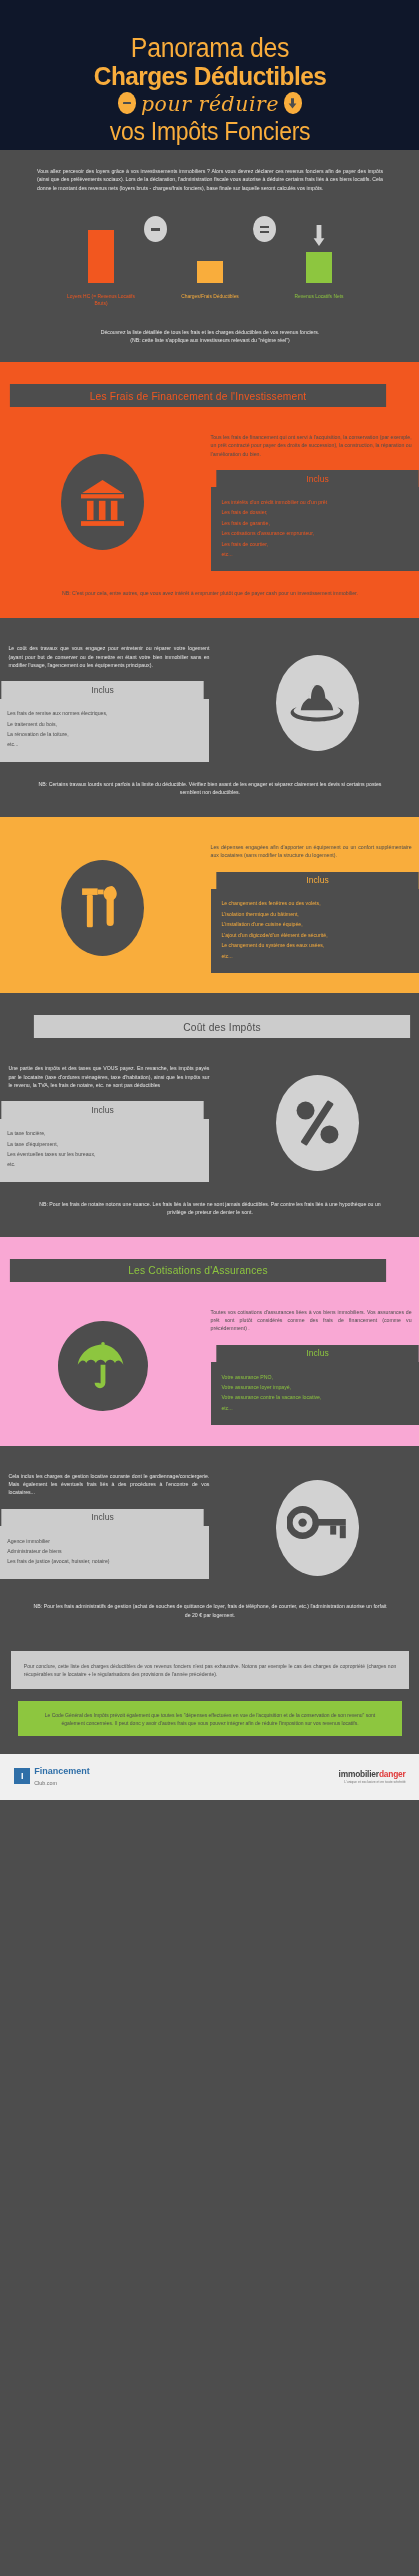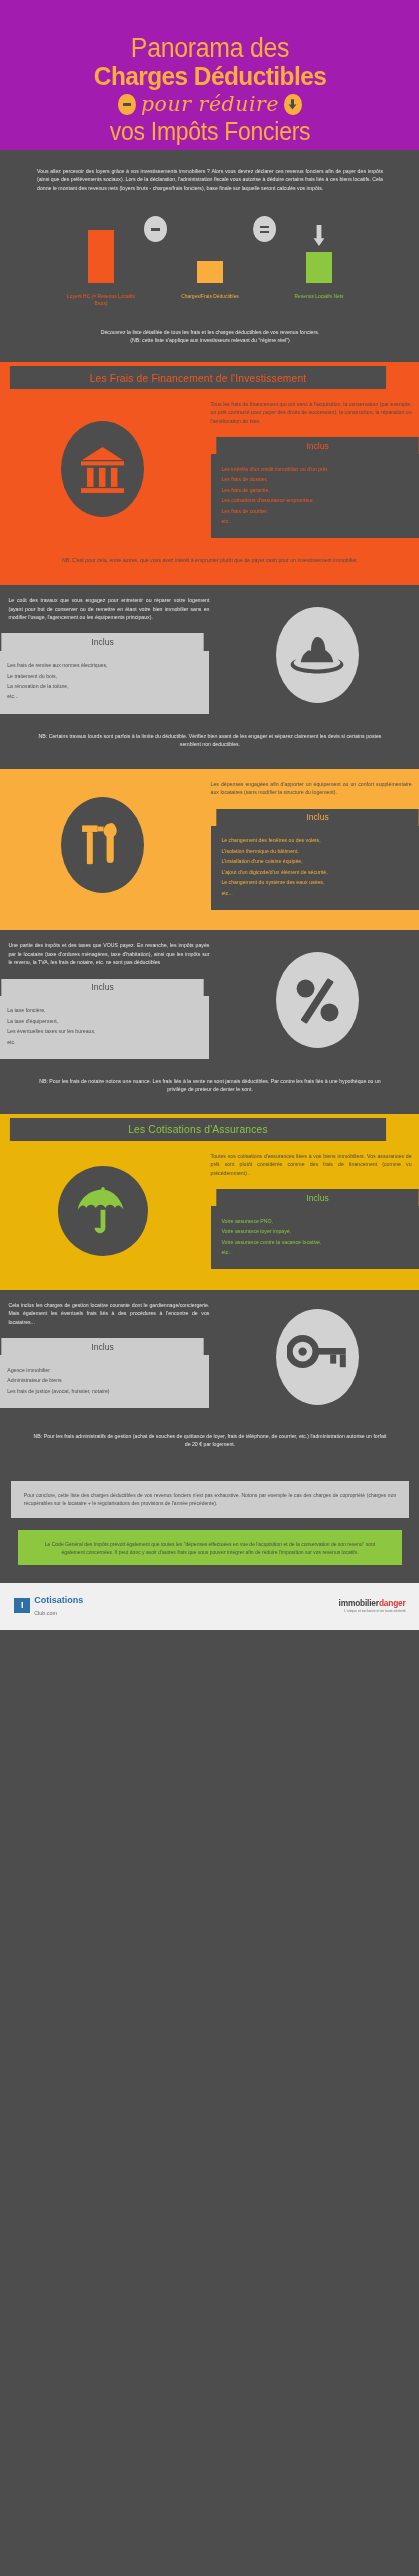--- a/index.html
+++ b/index.html
@@ -5,41 +5,40 @@
   * { box-sizing: border-box; margin: 0; padding: 0; }
   body {
     width: 420px;
     background: #4d4d4d;
     font-family: "Liberation Sans", sans-serif;
     color: #ffffff;
   }
   .page { width: 420px; position: relative; }
 
   
-  .hero { padding: 35px 0 6px; text-align: center; background: #a21caf; }
+  .hero { padding: 35px 0 6px; text-align: center; background: #0f172a; }
   .hero-l1 {
     font-family: "Liberation Sans", sans-serif;
     font-weight: 300;
     font-size: 27px;
     letter-spacing: -0.3px;
     color: #f9ad3c;
     line-height: 1.0;
     transform: scaleX(0.92);
   }
   .hero-l2 {
     font-weight: bold;
     font-size: 26px;
     color: #f9ad3c;
     line-height: 1.08;
     letter-spacing: -0.6px;
     transform: scaleX(0.94);
   }
   .hero-l3 {
     display: flex;
-    align-items: center;
     justify-content: center;
     gap: 5px;
     margin: 2.4px 0 1.2px;
   }
   .hero-script {
     font-family: "DejaVu Serif", serif;
     font-style: italic;
     font-size: 20.4px;
     color: #f9ad3c;
     letter-spacing: 0.6px;
@@ -105,23 +104,23 @@
     line-height: 1.6;
     text-align: center;
     color: #e8e8e8;
   }
 
   
   .section { position: relative; padding-bottom: 2.4px; }
   .sect-orange { background: #f2571f; }
   .sect-dark   { background: #4d4d4d; }
   .sect-yellow { background: #f9ad3c; }
-  .sect-green  { background: #eab308; }
-
-  .sect-title-wrap { padding-top: 4px; }
+  .sect-green  { background: #f9a8d4; }
+
+  .sect-title-wrap { padding-top: 22px; }
   .sect-title {
     display: block;
     padding: 5.4px 6px;
     font-size: 10.8px;
     font-weight: 300;
     text-align: center;
     letter-spacing: 0.2px;
     transform: scaleX(0.95);
   }
   
@@ -129,21 +128,21 @@
   .tb-light { background: #cccccc; }
   .tt-orange { color: #f2571f; }
   .tt-dark   { color: #4d4d4d; }
   .tt-yellow { color: #f9ad3c; }
   .tt-green  { color: #8dc63f; }
 
   .title-left   { margin: 0 24px 0 0;  }
   .title-right  { margin: 0 0 0 24px;  }
   .title-inset  { margin: 0 23px; }
 
-  .body-row { display: flex; padding-top: 11px; }
+  .body-row { display: flex; padding-top: 26px; }
   .body-row.rev { flex-direction: row-reverse; }
   .col-art { width: 49%; display: flex; align-items: center; justify-content: center; padding: 8.4px 0; }
   .col-txt { width: 51%; padding: 0 8.4px 0 4.8px; }
   .body-row.rev .col-txt { padding: 0 4.8px 0 8.4px; }
 
   .desc { font-size: 5.2px; line-height: 1.62; text-align: justify; }
   .d-dark  { color: #4d4d4d; }
   .d-light { color: #e8e8e8; }
 
   .inclus-hdr {
@@ -379,20 +378,23 @@
           <p class="it-yellow">L'ajout d'un digicode/d'un élément de sécurité,</p>
           <p class="it-yellow">Le changement du système des eaux usées,</p>
           <p class="it-yellow">etc...</p>
         </div>
       </div>
     </div>
     <div class="pad-b" style="height:18px"></div>
   </div>
 
   <div class="section sect-dark">
+    <div class="sect-title-wrap">
+        <div class="sect-title tb-light tt-dark title-right">Coût des Impôts</div>
+      </div>
     <div class="body-row rev">
       <div class="col-art">
         <div class="art-oval oval-light">
           <svg width="55" height="55" viewBox="0 0 92 92">
             <circle cx="26" cy="26" r="15" fill="#4d4d4d"></circle>
             <circle cx="66" cy="66" r="15" fill="#4d4d4d"></circle>
             <rect x="40" y="5" width="12" height="84" rx="2" transform="rotate(33 46 46)" fill="#4d4d4d"></rect>
           </svg>
         </div>
       </div>
@@ -464,21 +466,21 @@
     <div class="nb nb-light">NB: Pour les frais administratifs de gestion (achat de souches de quittance de loyer, frais de téléphone, de courrier, etc.) l'administration autorise un forfait de 20 € par logement.</div>
 
     <div class="conclusion">Pour conclure, cette liste des charges déductibles de vos revenus fonciers n'est pas exhaustive. Notons par exemple le cas des charges de copropriété (charges non récupérables sur le locataire + le régularisations des provisions de l'année précédente).</div>
     <div class="code-box">Le Code Général des Impôts prévoit également que toutes les "dépenses effectuées en vue de l'acquisition et de la conservation de son revenu" sont également concernées. Il peut donc y avoir d'autres frais que vous pouvez intégrer afin de réduire l'imposition sur vos revenus locatifs.</div>
   </div>
 
   <div class="footer">
     <div class="logo-a">
       <span class="mark">I</span>
       <span>
-        <span class="txt1">Cotisations</span><br>
+        <span class="txt1">Financement</span><br>
         <span class="txt2">Club.com</span>
       </span>
     </div>
     <div class="logo-b">
       <div class="l1"><span>immobilier</span><em>danger</em></div>
       <div class="l2">L'unique et exclusive et en toute sérénité</div>
     </div>
   </div>
 
 </div>

